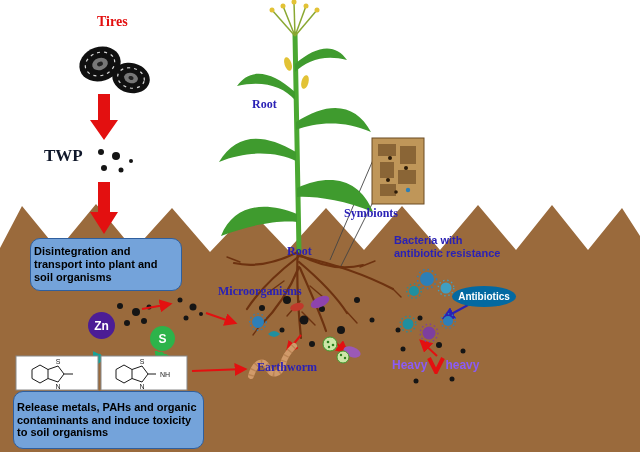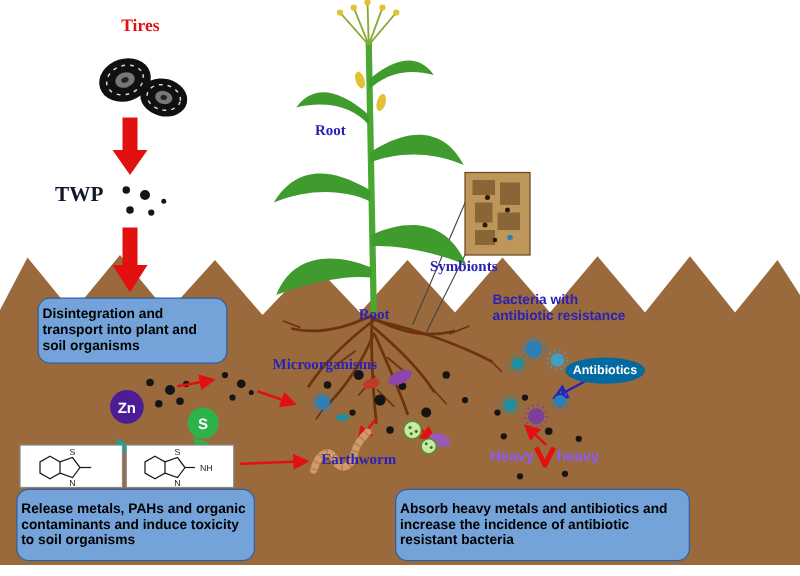--- a/index.html
+++ b/index.html
@@ -305,15 +305,14 @@
     <span>heavy</span>
   </div>
 
   <div class="badge zn-pos">Zn</div>
   <div class="badge s-pos">S</div>
 
   <div class="pill">Antibiotics</div>
 
   <div class="callout c1">Disintegration and transport into plant and soil organisms</div>
   <div class="callout c3">Release metals, PAHs and organic contaminants and induce toxicity to soil organisms</div>
-  <div class="callout c4">Absorb heavy metals and antibiotics and increase the incidence of antibiotic resistant bacteria</div>
 
 </div>
 
 </body></html>

